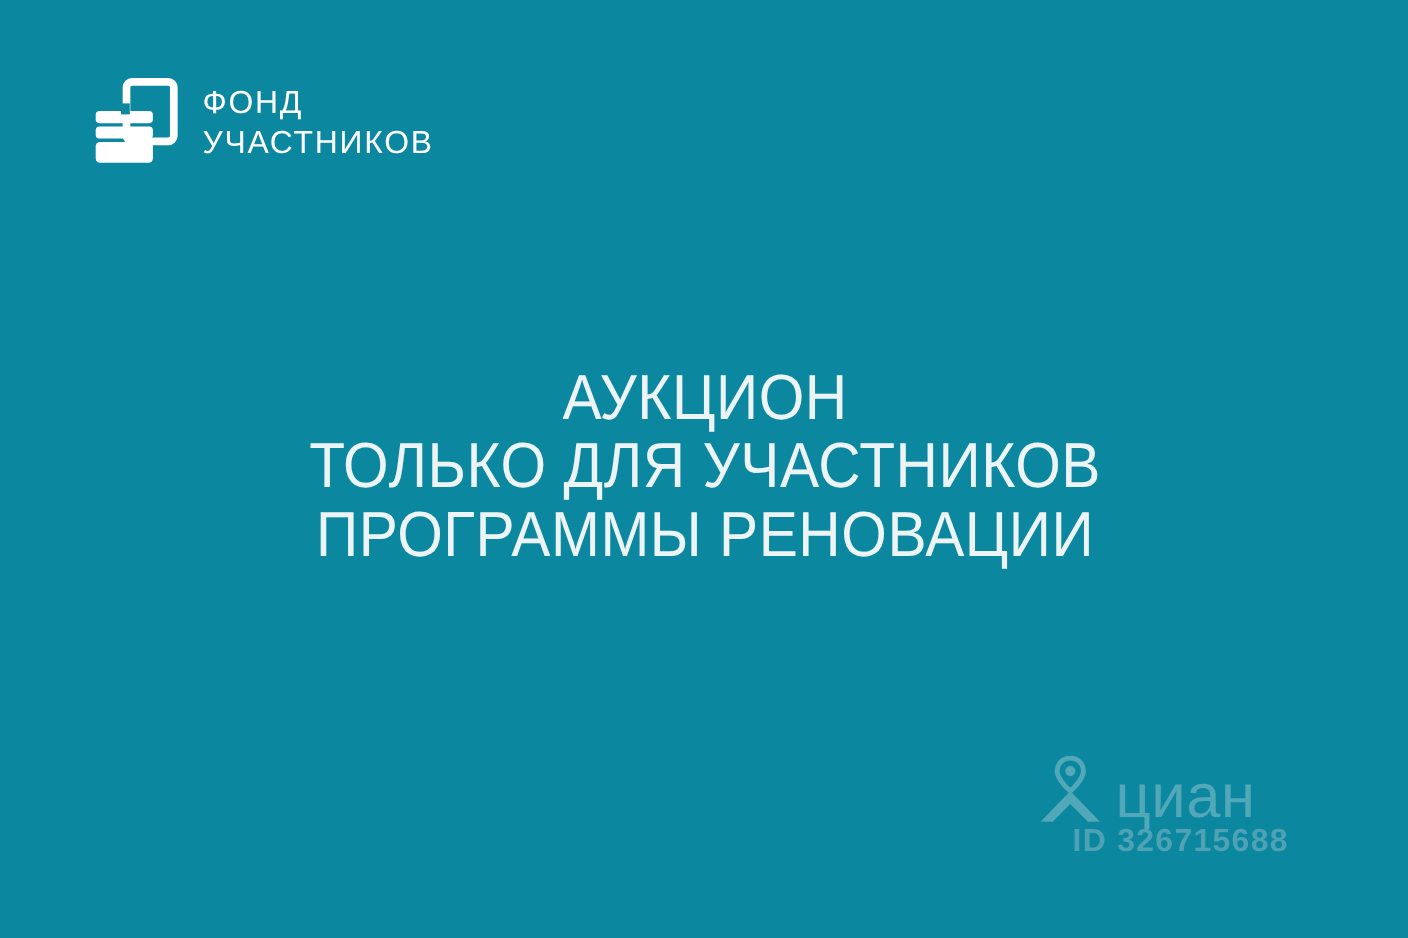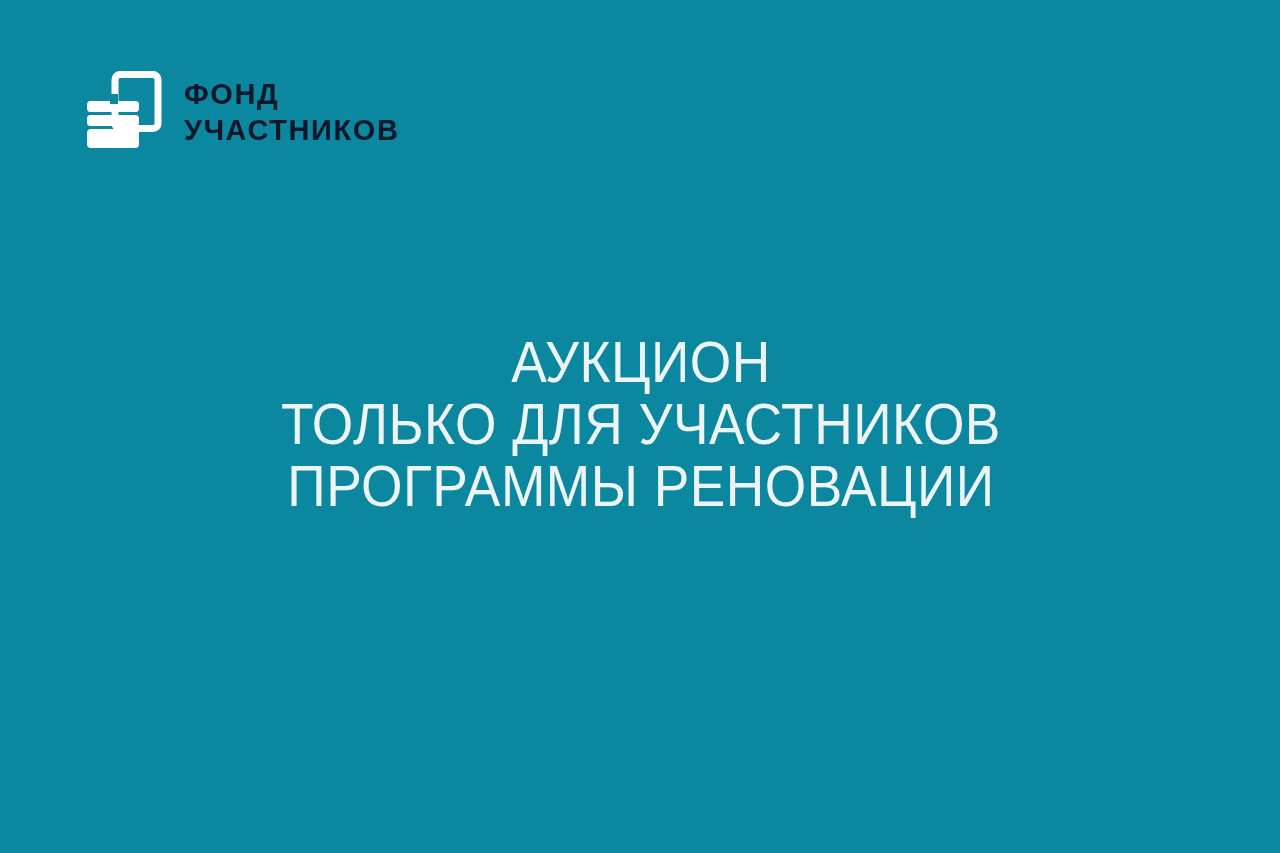--- a/index.html
+++ b/index.html
@@ -40,22 +40,22 @@
   }
 
   #brand-wordmark {
     display: flex;
     flex-direction: column;
     justify-content: center;
     gap: 3px;
   }
 
   .brand-line {
-    color: #0f172a;
-    font-weight: bold;
+    color: #ffffff;
+    font-weight: normal;
     font-size: 29px;
     line-height: 33px;
     letter-spacing: 1.6px;
     white-space: nowrap;
   }
 
   
   #headline {
     position: absolute;
     left: 0;
@@ -144,14 +144,27 @@
       <div class="brand-line">УЧАСТНИКОВ</div>
     </div>
   </div>
 
   <div id="headline">
     <div class="headline-line">АУКЦИОН</div>
     <div class="headline-line">ТОЛЬКО ДЛЯ УЧАСТНИКОВ</div>
     <div class="headline-line">ПРОГРАММЫ РЕНОВАЦИИ</div>
   </div>
 
+  <div id="watermark">
+    <div id="watermark-logo-row">
+      <svg id="watermark-mark" viewBox="0 0 62 62" aria-hidden="true">
+
+        <path d="M31 2 C24.4 2 19 7.4 19 14 C19 22 31 32 31 32 C31 32 43 22 43 14 C43 7.4 37.6 2 31 2 Z" fill="none" stroke="#52a7b8" stroke-width="4.5" stroke-linejoin="round"></path>
+        <circle cx="31" cy="14" r="4.6" fill="#52a7b8"></circle>
+
+        <path d="M4 60 L31 32 L58 60 L47 60 L31 44 L15 60 Z" fill="#52a7b8"></path>
+      </svg>
+      <div id="watermark-wordmark">циан</div>
+    </div>
+    <div id="watermark-id">ID 326715688</div>
+  </div>
 
 </div>
 
 </body></html>

